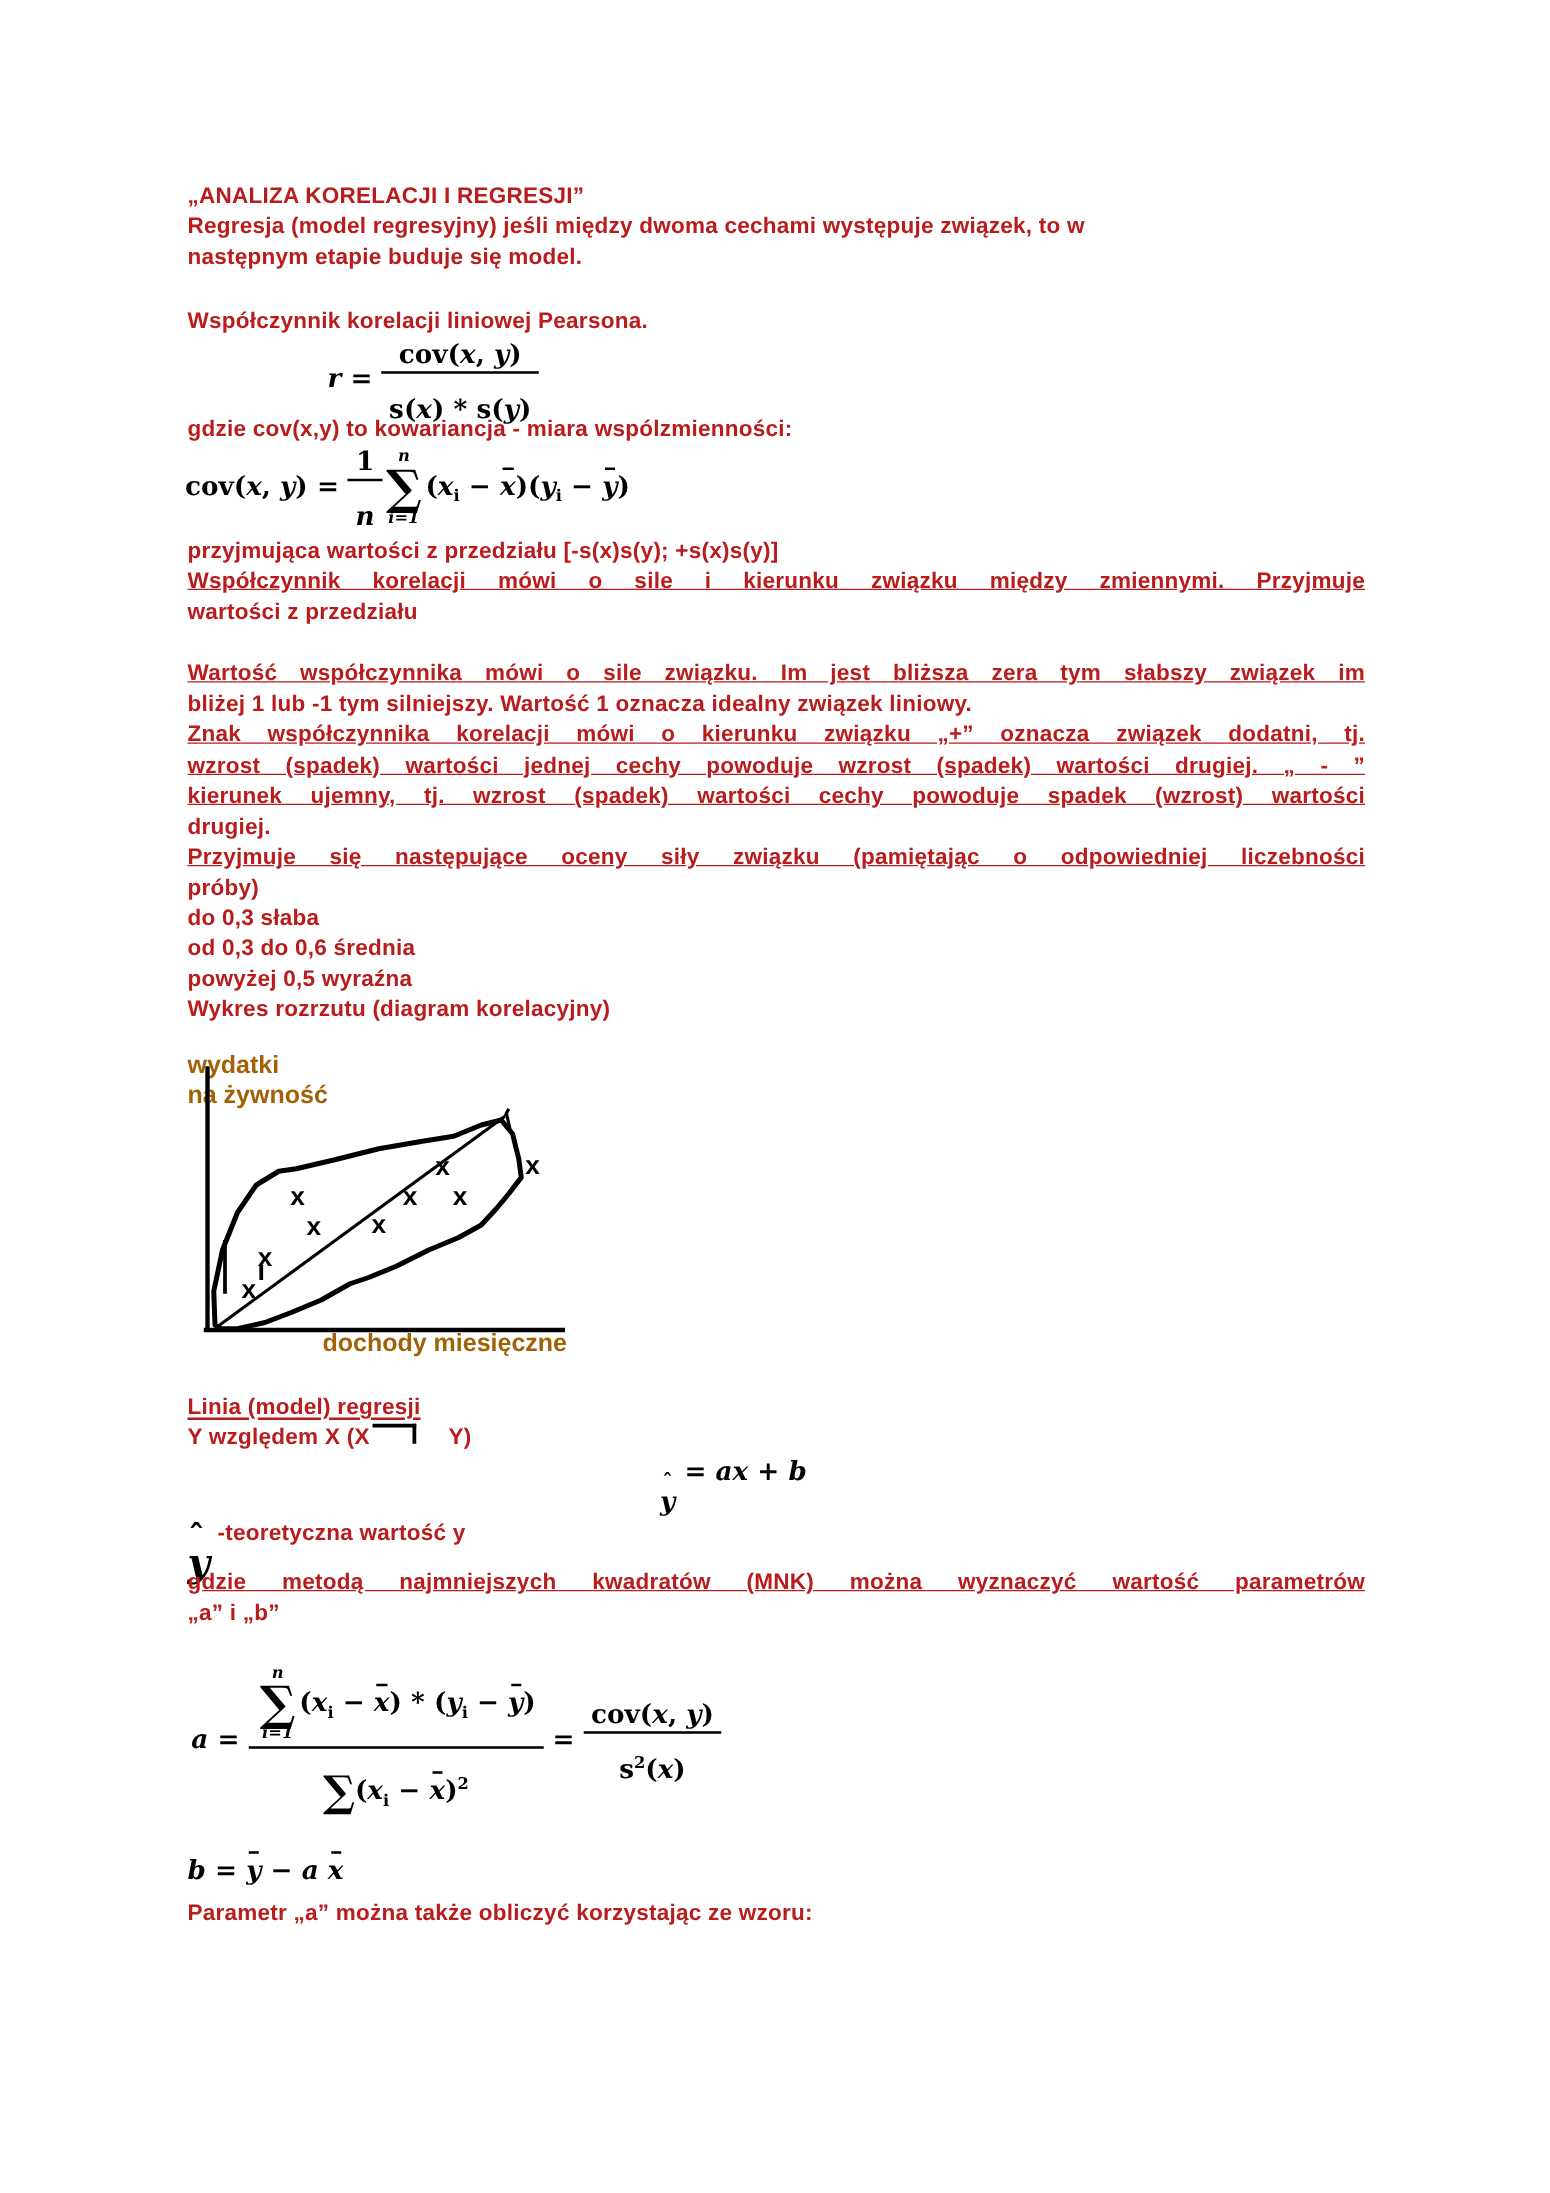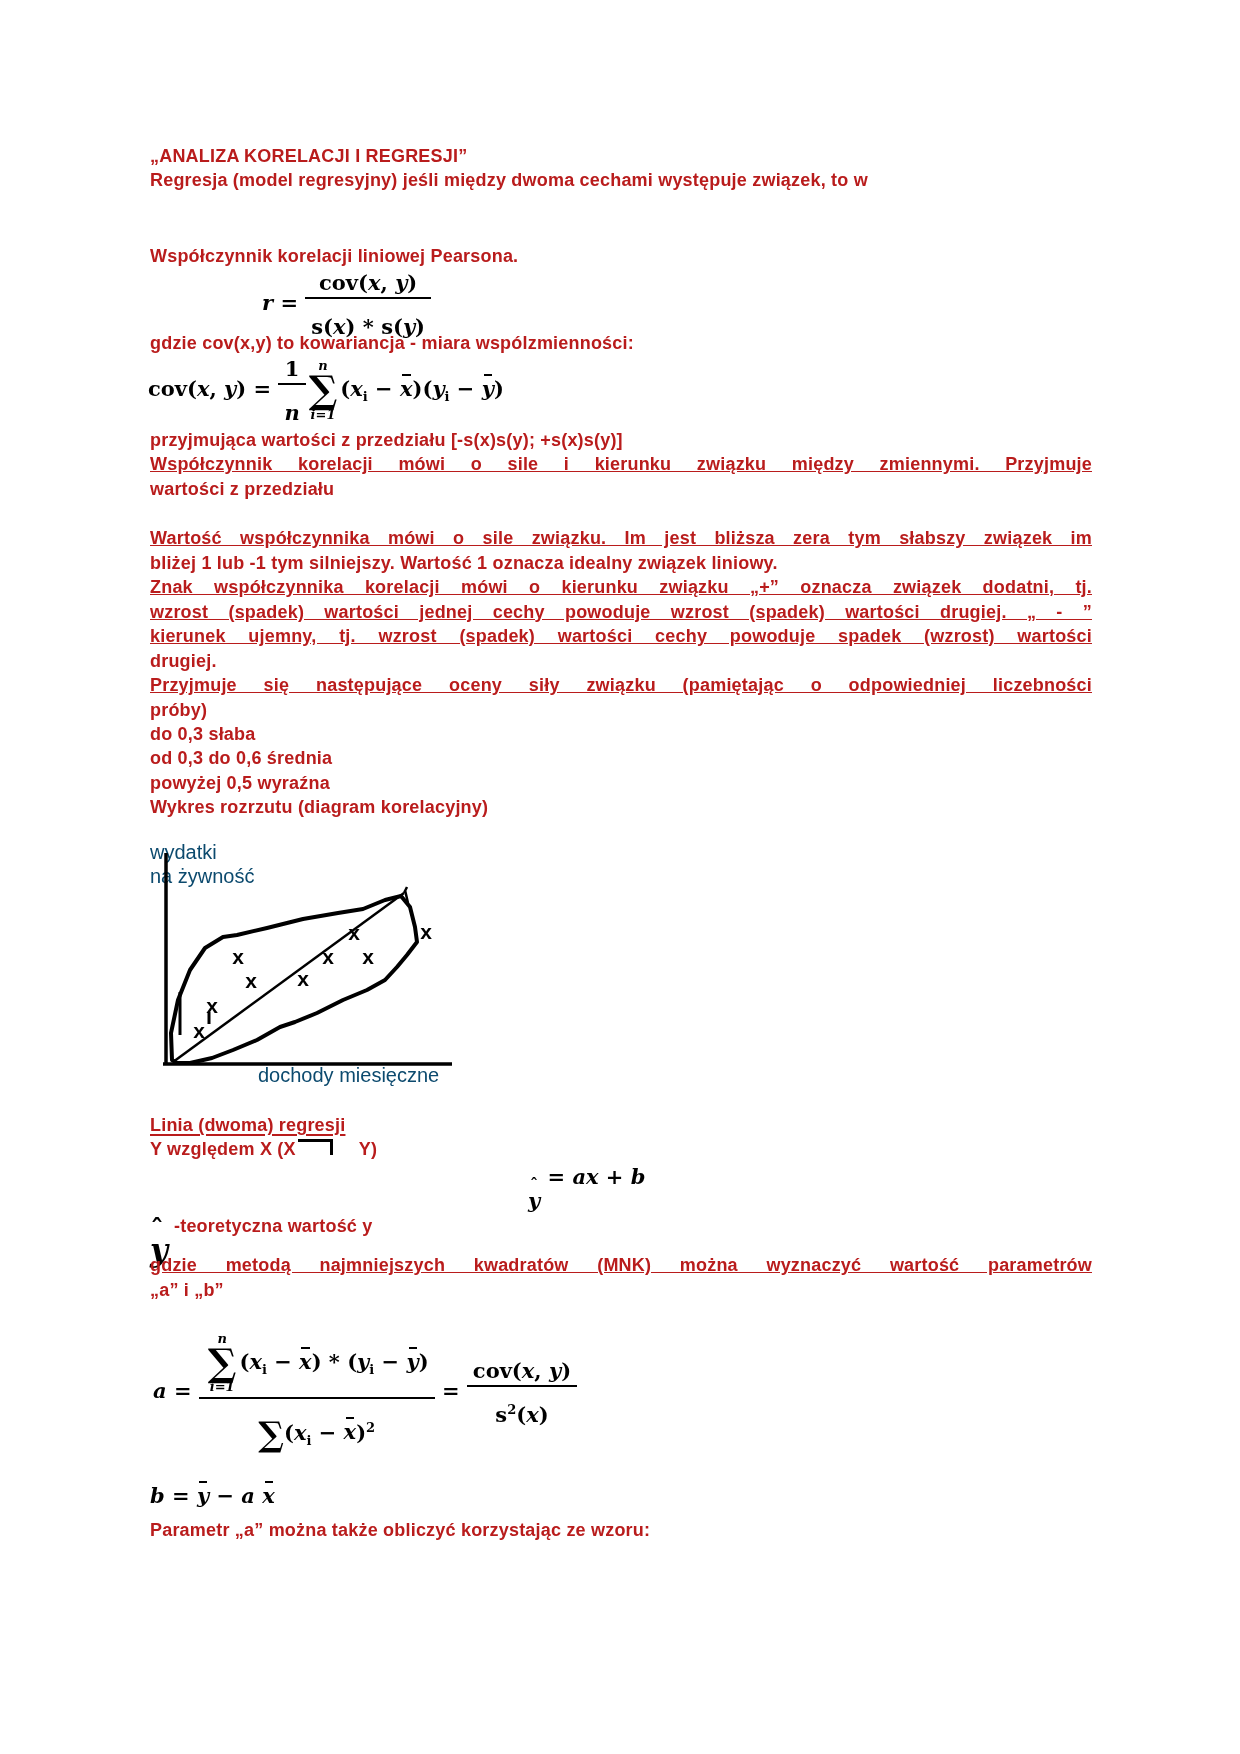--- a/index.html
+++ b/index.html
@@ -24,35 +24,36 @@
   .ov{position:relative;display:inline-block;}
   .ov::after{content:'';position:absolute;left:18%;right:14%;top:-2px;border-top:2.5px solid #000;}
   .yh{display:inline-flex;flex-direction:column;align-items:center;line-height:1;vertical-align:-6px;}
   .yh .hm{font-size:16px;line-height:0.55;height:9px;font-style:normal;}
   .yhbig{font-size:31px;}
   .yhbig .hm{font-size:26px;height:13px;letter-spacing:4px;}
   .xbar{display:inline-block;width:32px;height:13px;border-top:3px solid #000;border-right:3px solid #000;
         margin:0 26px 0 2px;vertical-align:baseline;}
   
   .chart{position:absolute;left:150px;top:840px;width:380px;height:265px;}
-  .chart-label{position:absolute;font-family:"Liberation Sans",sans-serif;font-weight:400;font-size:20px;
-               line-height:24.5px;color:#0c4a6e;white-space:nowrap;}
+  .chart-label{position:absolute;font-family:"Liberation Sans",sans-serif;font-weight:700;font-size:20px;
+               line-height:24.5px;color:#a16207;white-space:nowrap;}
   .chart svg{position:absolute;left:0;top:5px;}
   .sketch{stroke:#000;fill:none;}
   .marker{font-family:"Liberation Sans",sans-serif;font-weight:700;font-size:21px;text-anchor:middle;fill:#000;}
 </style>
 </head>
 <body>
 
 <div class="page">
 
   <div class="t blk" style="top:144px">„ANALIZA KORELACJI I REGRESJI”</div>
 
   <div class="blk" style="top:168px;width:900px">
     <div class="t">Regresja (model regresyjny) jeśli między dwoma cechami występuje związek, to w</div>
+    <div class="t">następnym etapie buduje się model.</div>
   </div>
 
   <div class="t blk" style="top:244px">Współczynnik korelacji liniowej Pearsona.</div>
 
   <div class="m" style="left:262px;top:270px"><i>r</i> = <span class="fr"><span class="nu">cov(<i>x</i>, <i>y</i>)</span><span class="de">s(<i>x</i>) * s(<i>y</i>)</span></span></div>
 
   <div class="t blk" style="top:331px">gdzie cov(x,y) to kowariancja - miara wspólzmienności:</div>
 
   <div class="m" style="left:148px;top:356px">cov(<i>x</i>, <i>y</i>) = <span class="fr"><span class="nu">1</span><span class="de"><i>n</i></span></span><span class="sm"><span class="sl">n</span><span class="sg">∑</span><span class="sl">i=1</span></span>(<i>x</i><sub>i</sub> − <span class="ov"><i>x</i></span>)(<i>y</i><sub>i</sub> − <span class="ov"><i>y</i></span>)</div>
 
@@ -107,21 +108,21 @@
           <text x="153" y="141" class="marker">x</text>
           <text x="178" y="119" class="marker">x</text>
           <text x="204" y="95" class="marker">x</text>
           <text x="218" y="119" class="marker">x</text>
           <text x="276" y="94" class="marker">x</text>
         </g>
     </svg>
     <div class="chart-label" style="left:108px;top:223px">dochody miesięczne</div>
   </div>
 
-  <div class="t blk uline" style="top:1113px">Linia (dwoma) regresji</div>
+  <div class="t blk uline" style="top:1113px">Linia (model) regresji</div>
   <div class="t blk" style="top:1137px">Y względem X (X<span class="xbar"></span>Y)</div>
 
   <div class="m" style="left:528px;top:1164px"><span class="yh">
         <span class="hm">ˆ</span>
         <i>y</i>
       </span> = <i>ax</i> + <i>b</i></div>
 
   <div class="blk" style="top:1212px;display:flex;align-items:baseline;gap:6px">
     <span class="m" style="position:static"><span class="yh yhbig">
           <span class="hm">ˆ</span>

